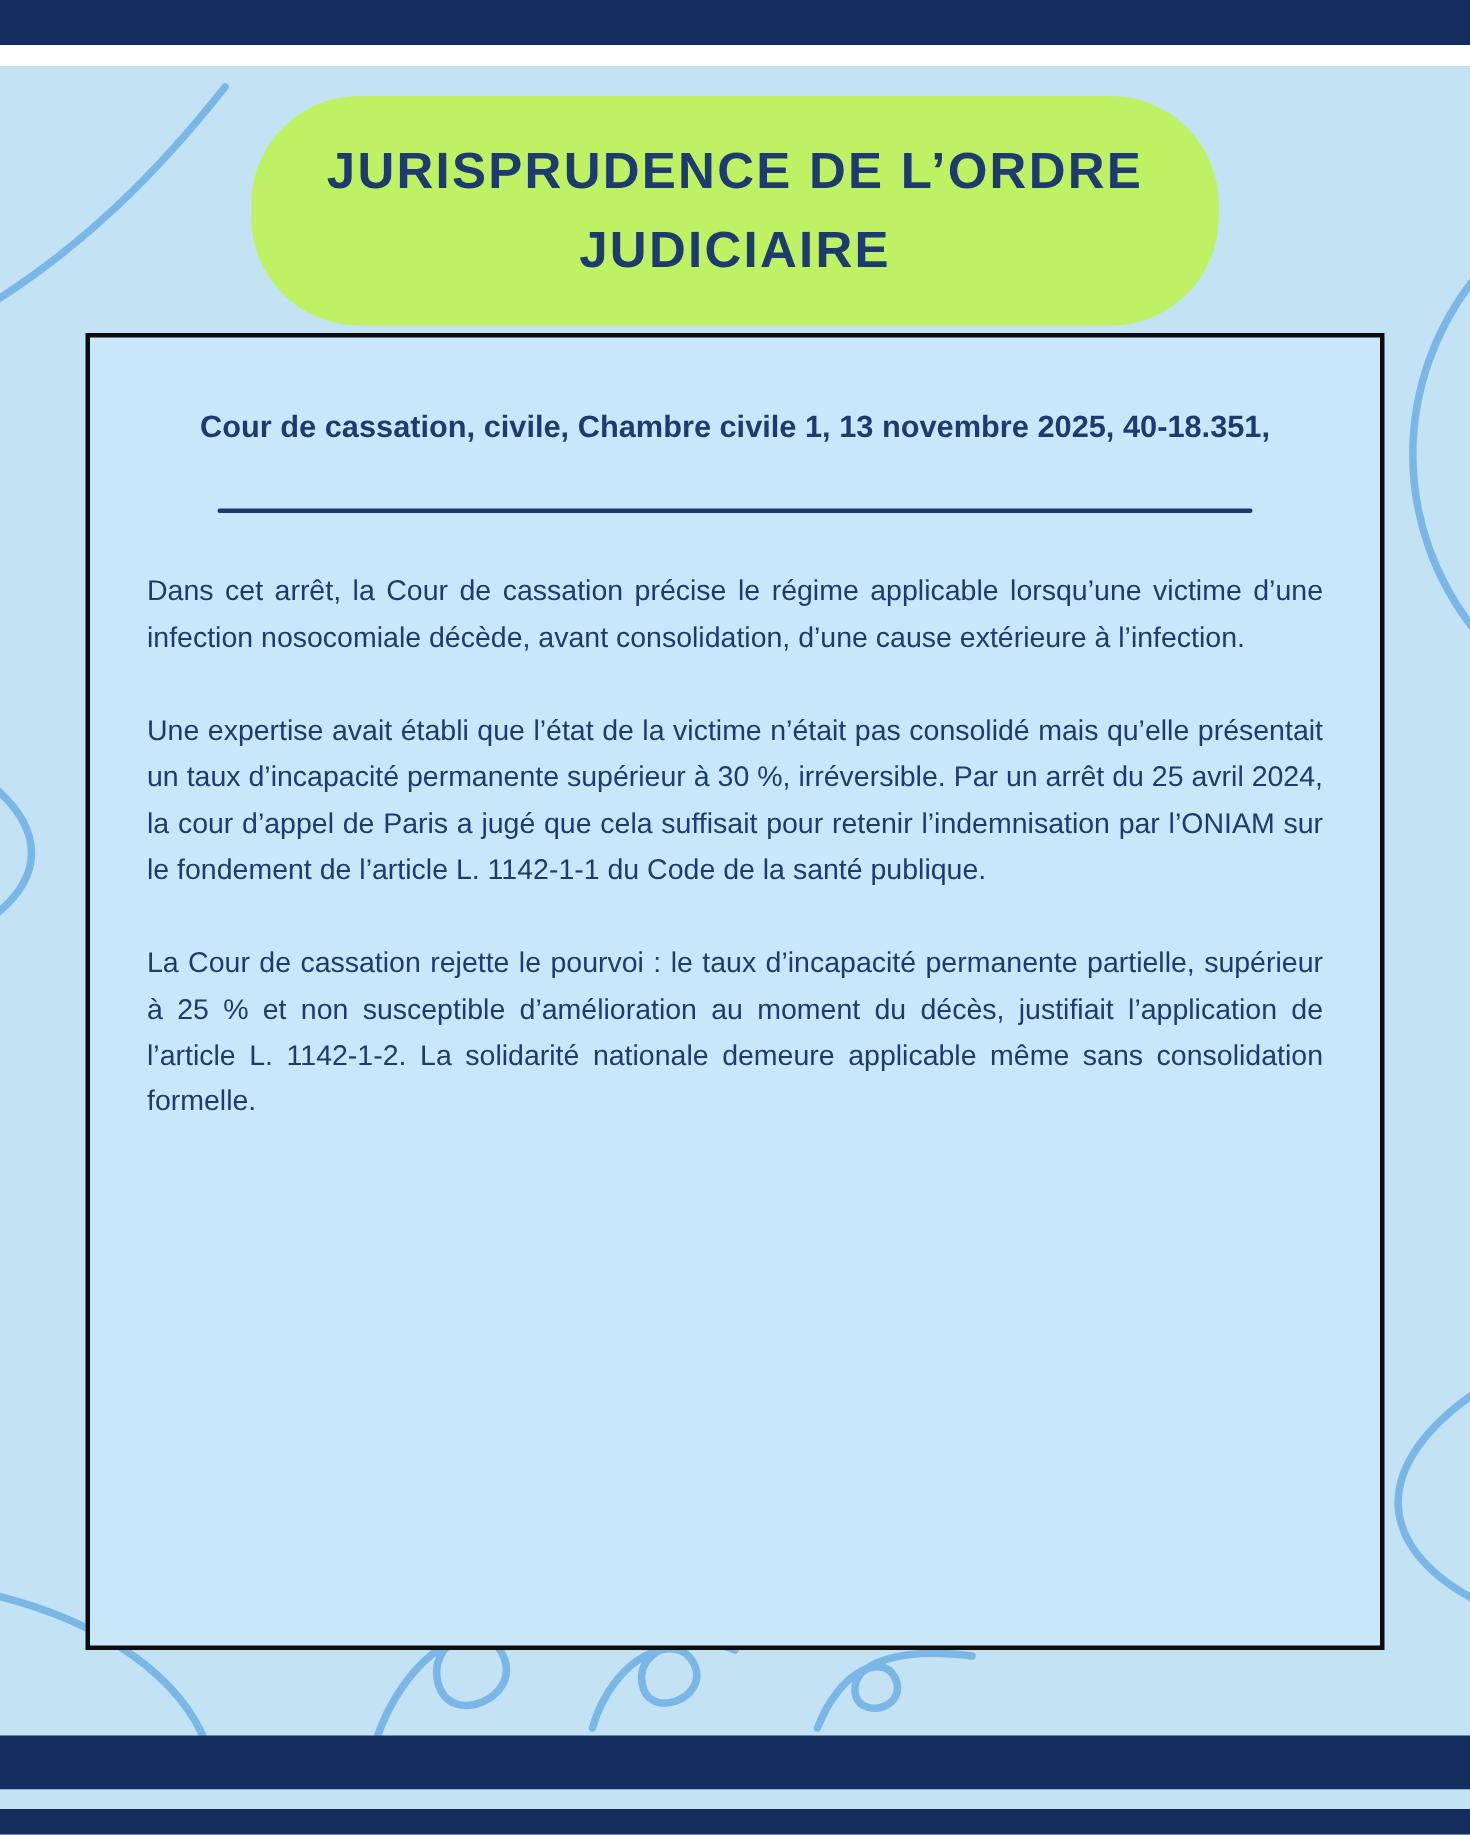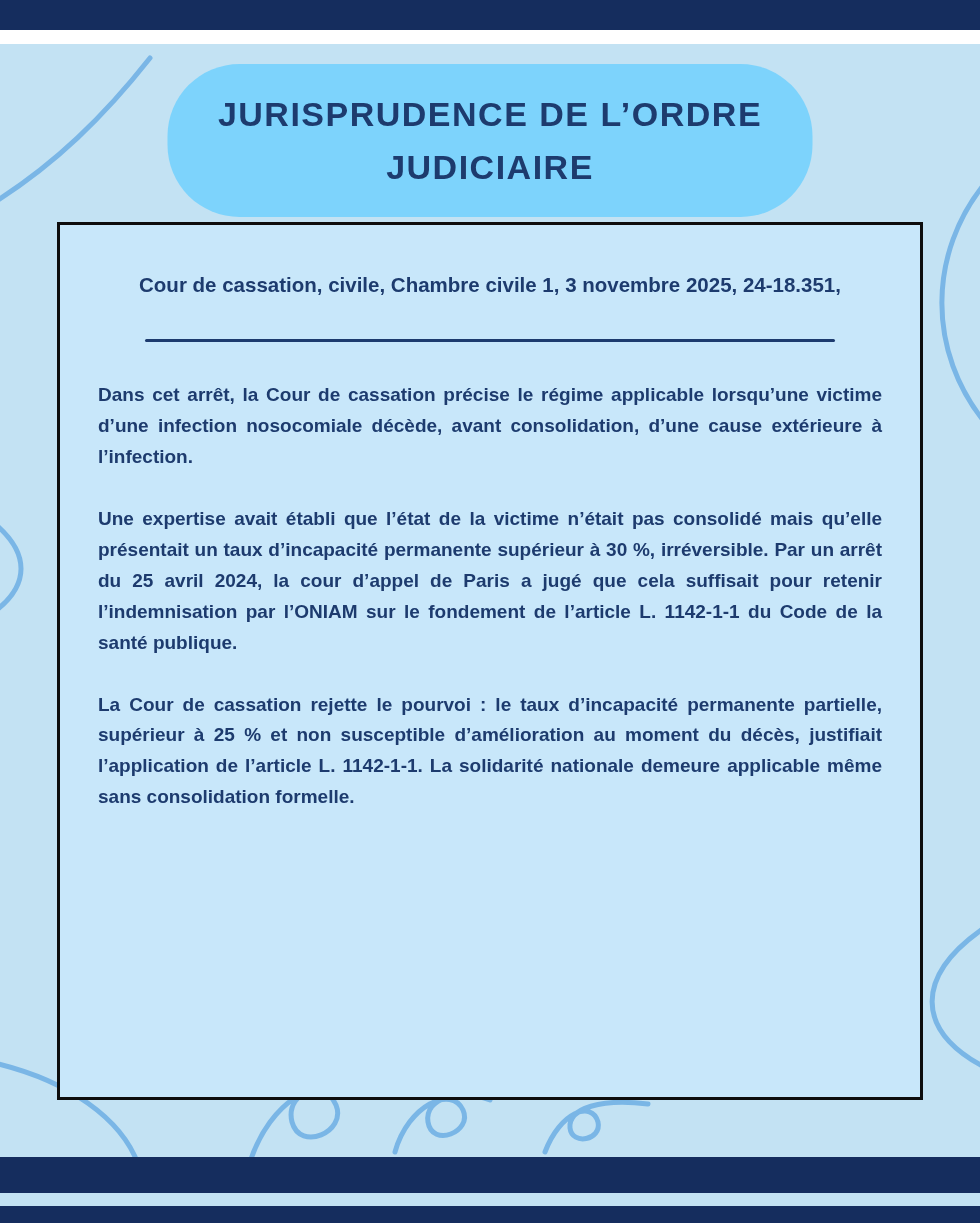--- a/index.html
+++ b/index.html
@@ -44,21 +44,21 @@
   }
   .bar-bottom-2 { top: 1206px; height: 17px; }
 
   .title-banner {
     position: absolute;
     top: 64px;
     left: 50%;
     transform: translateX(-50%);
     width: 645px;
     min-height: 138px;
-    background: #7dd3fc;
+    background: #bef264;
     border-radius: 72px;
     display: flex;
     align-items: center;
     justify-content: center;
     text-align: center;
     padding: 24px 40px;
     z-index: 1;
   }
   .title-banner h1 {
     color: #1d3b6e;
@@ -93,21 +93,21 @@
     width: 690px;
     height: 3px;
     background: #1d3b6e;
     border-radius: 2px;
     margin: 38px auto 0 auto;
   }
   .case-body { margin-top: 38px; }
   .case-body p {
     color: #1d3b6e;
     font-size: 19px;
-    font-weight: bold;
+    font-weight: normal;
     line-height: 1.63;
     text-align: justify;
     margin-bottom: 31px;
   }
   .case-body p:last-child { margin-bottom: 0; }
 </style>
 </head>
 <body>
 
 <svg class="decor-svg" width="980" height="1223" viewBox="0 0 980 1223" fill="none" xmlns="http://www.w3.org/2000/svg">
@@ -127,20 +127,20 @@
 <div class="strip-white"></div>
 <div class="bar bar-bottom-1"></div>
 <div class="strip-light"></div>
 <div class="bar bar-bottom-2"></div>
 
 <div class="title-banner">
   <h1>JURISPRUDENCE DE L’ORDRE JUDICIAIRE</h1>
 </div>
 
 <div class="case-card">
-  <h2 class="case-heading">Cour de cassation, civile, Chambre civile 1, 3 novembre 2025, 24-18.351,</h2>
+  <h2 class="case-heading">Cour de cassation, civile, Chambre civile 1, 13 novembre 2025, 40-18.351,</h2>
   <div class="heading-divider"></div>
   <div class="case-body">
     <p>Dans cet arrêt, la Cour de cassation précise le régime applicable lorsqu’une victime d’une infection nosocomiale décède, avant consolidation, d’une cause extérieure à l’infection.</p>
     <p>Une expertise avait établi que l’état de la victime n’était pas consolidé mais qu’elle présentait un taux d’incapacité permanente supérieur à 30 %, irréversible. Par un arrêt du 25 avril 2024, la cour d’appel de Paris a jugé que cela suffisait pour retenir l’indemnisation par l’ONIAM sur le fondement de l’article L. 1142-1-1 du Code de la santé publique.</p>
-    <p>La Cour de cassation rejette le pourvoi : le taux d’incapacité permanente partielle, supérieur à 25 % et non susceptible d’amélioration au moment du décès, justifiait l’application de l’article L. 1142-1-1. La solidarité nationale demeure applicable même sans consolidation formelle.</p>
+    <p>La Cour de cassation rejette le pourvoi : le taux d’incapacité permanente partielle, supérieur à 25 % et non susceptible d’amélioration au moment du décès, justifiait l’application de l’article L. 1142-1-2. La solidarité nationale demeure applicable même sans consolidation formelle.</p>
   </div>
 </div>
 
 </body></html>

